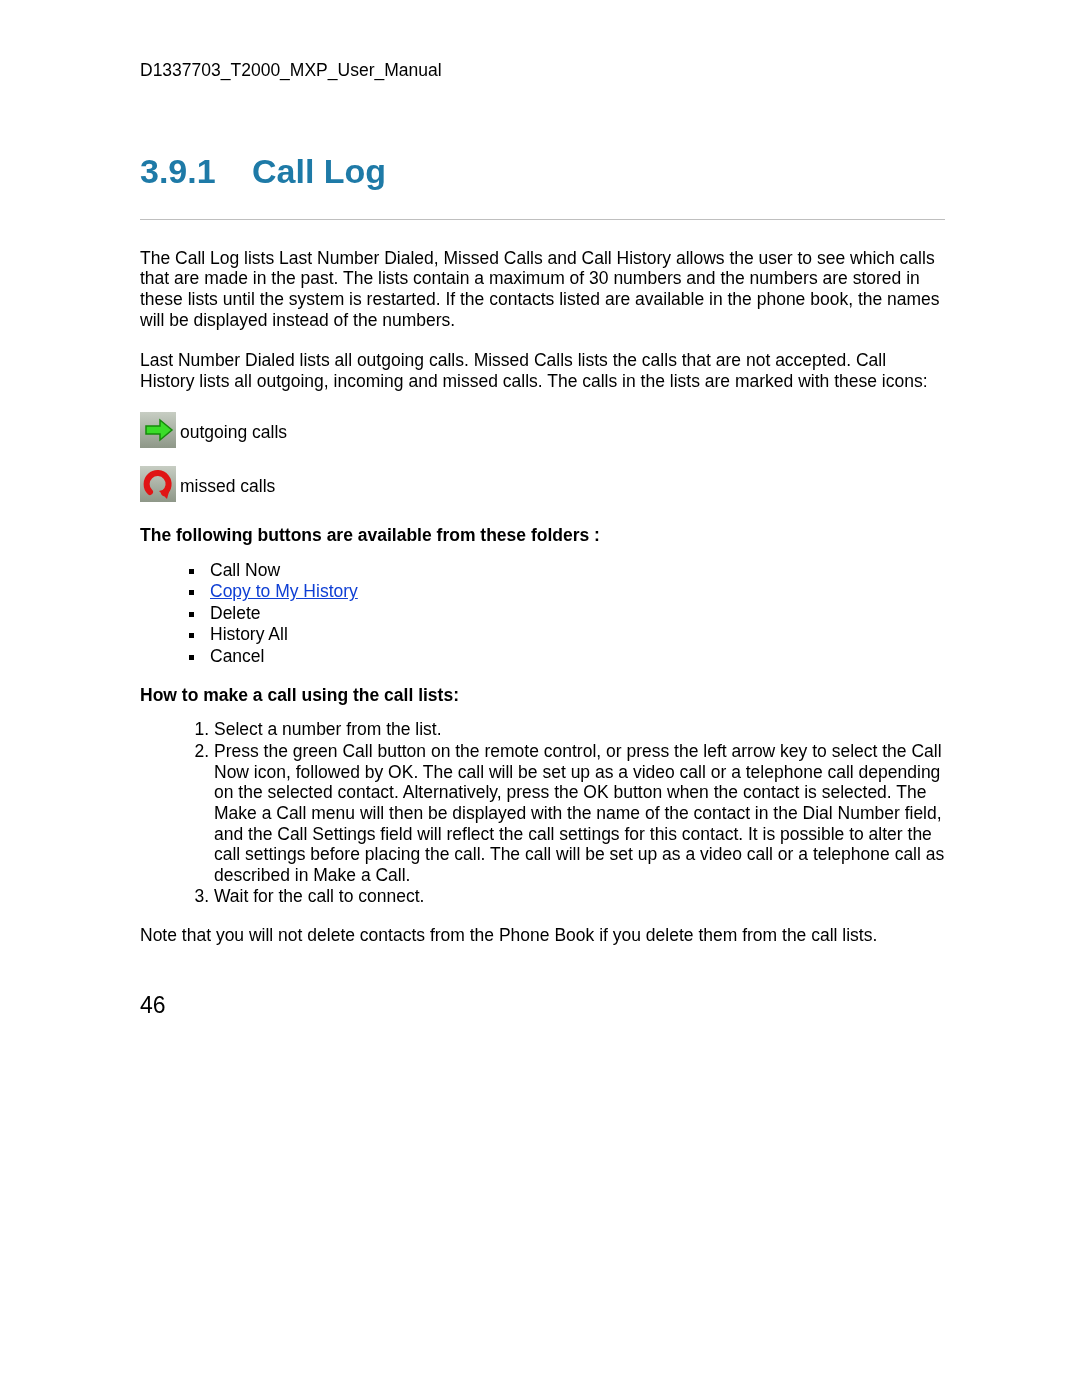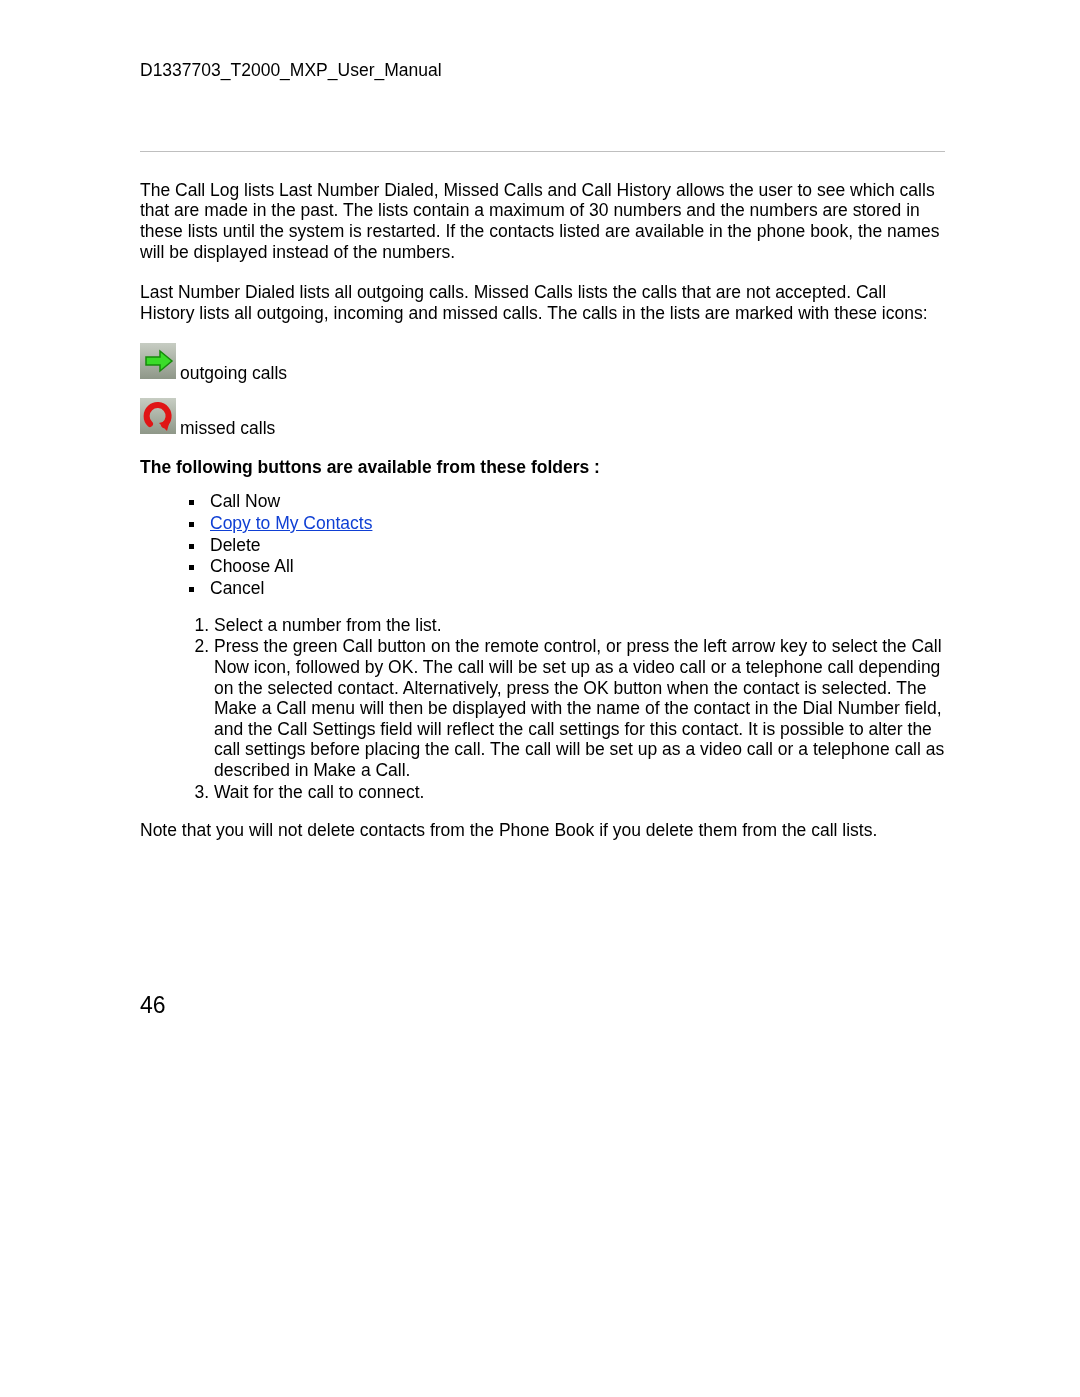--- a/index.html
+++ b/index.html
@@ -36,21 +36,21 @@
   .rule {
     border: 0;
     border-top: 1px solid #bfbfbf;
     margin: 0 0 28px 0;
   }
   .para {
     margin: 0 0 20px 0;
   }
   .icon-row {
     display: flex;
-    align-items: flex-end;
+    align-items: center;
     gap: 0;
     margin-bottom: 14px;
   }
   .icon-box {
     display: inline-block;
     vertical-align: bottom;
     margin-right: 4px;
   }
   .icon-label {
     display: inline-block;
@@ -87,20 +87,23 @@
     font-size: 23px;
   }
 </style>
 </head>
 <body>
 
 <div class="page">
 
   <div class="doc-header">D1337703_T2000_MXP_User_Manual</div>
 
+  <div class="section-heading">
+    <span class="section-number">3.9.1</span><span>Call Log</span>
+  </div>
 
   <hr class="rule">
 
   <p class="para">The Call Log lists Last Number Dialed, Missed Calls and Call History allows the user to see which calls that are made in the past. The lists contain a maximum of 30 numbers and the numbers are stored in these lists until the system is restarted. If the contacts listed are available in the phone book, the names will be displayed instead of the numbers.</p>
 
   <p class="para">Last Number Dialed lists all outgoing calls. Missed Calls lists the calls that are not accepted. Call History lists all outgoing, incoming and missed calls. The calls in the lists are marked with these icons:</p>
 
   <div class="icon-row">
     <span class="icon-box">
       <svg width="36" height="36" viewBox="0 0 36 36">
@@ -139,33 +142,34 @@
     <span class="icon-label">missed calls</span>
   </div>
 
   <p class="bold-para">The following buttons are available from these folders :</p>
 
   <ul class="square">
     <li>
       <span>Call Now</span>
     </li>
     <li>
-      <a href="#" class="link">Copy to My Contacts</a>
+      <a href="#" class="link">Copy to My History</a>
     </li>
     <li>
       <span>Delete</span>
     </li>
     <li>
-      <span>Choose All</span>
+      <span>History All</span>
     </li>
     <li>
       <span>Cancel</span>
     </li>
   </ul>
 
+  <p class="bold-para">How to make a call using the call lists:</p>
 
   <ol class="numbered">
     <li>
       <span>Select a number from the list.</span>
     </li>
     <li>
       <span>Press the green Call button on the remote control, or press the left arrow key to select the Call Now icon, followed by OK. The call will be set up as a video call or a telephone call depending on the selected contact. Alternatively, press the OK button when the contact is selected. The Make a Call menu will then be displayed with the name of the contact in the Dial Number field, and the Call Settings field will reflect the call settings for this contact. It is possible to alter the call settings before placing the call. The call will be set up as a video call or a telephone call as described in Make a Call.</span>
     </li>
     <li>
       <span>Wait for the call to connect.</span>

